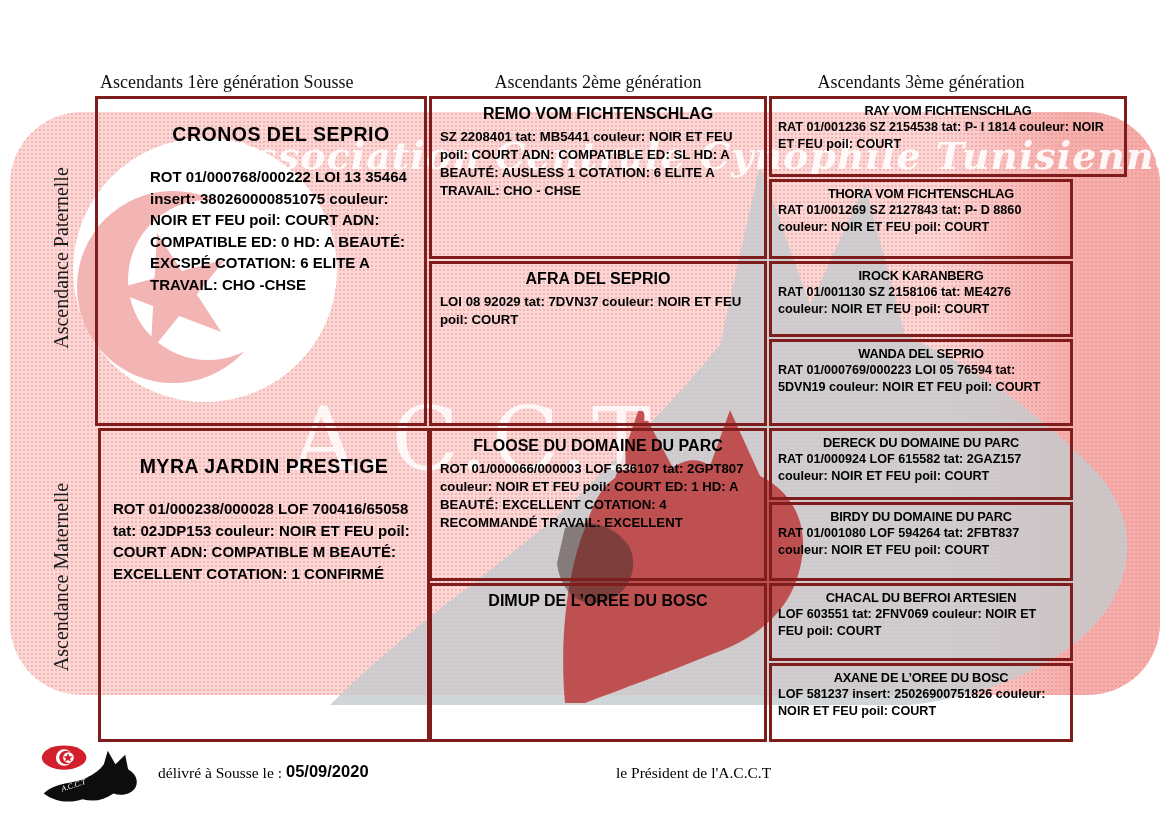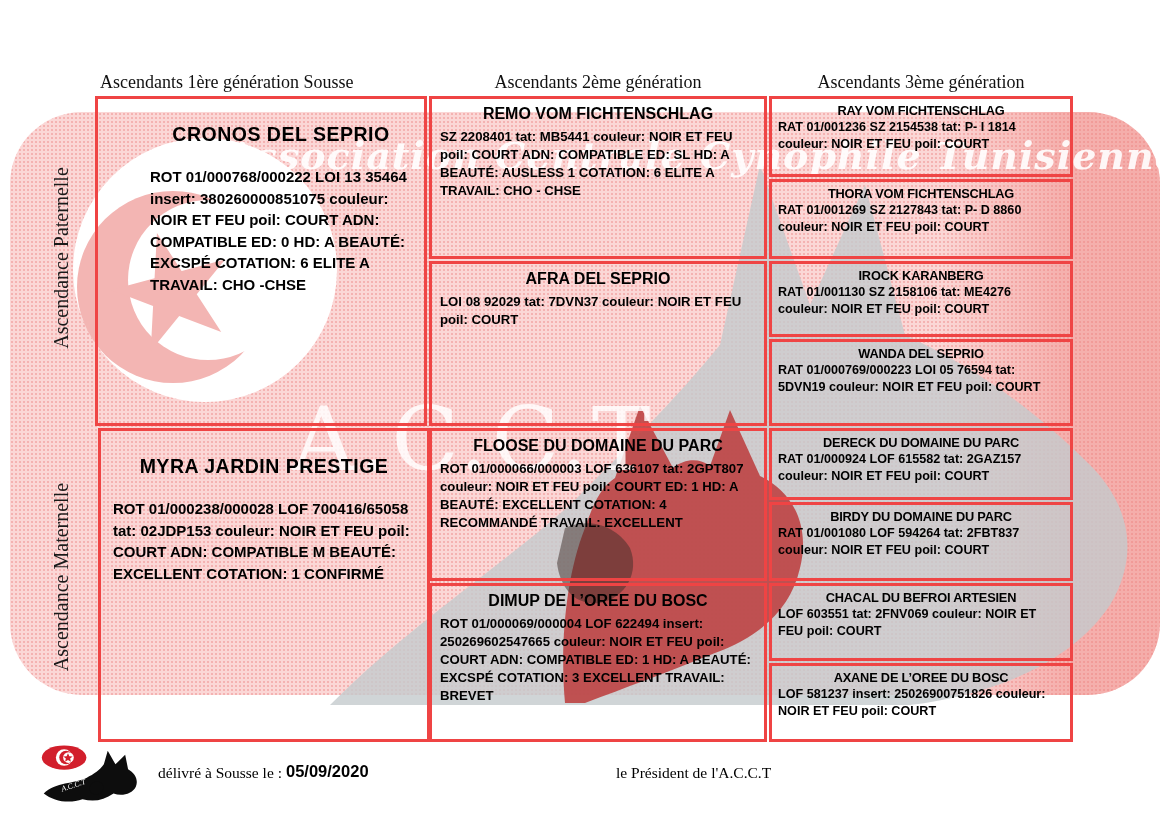--- a/index.html
+++ b/index.html
@@ -41,21 +41,21 @@
   }
   .col-header.centered{transform:translateX(-50%);}
   .side-label{
     position:absolute; z-index:2; width:240px; height:26px; text-align:center;
     font-family:"Liberation Serif", serif; font-size:20px; color:#1a1a1a;
     transform:rotate(-90deg); transform-origin:center center; white-space:nowrap;
   }
   
   .cell{
     position:absolute; z-index:1; box-sizing:border-box;
-    border:3px solid #ef4444; background:transparent; overflow:hidden;
+    border:3px solid #7f1d1d; background:transparent; overflow:hidden;
   }
   .cell-name{font-weight:bold; text-align:center; white-space:nowrap;}
   .cell-details{font-weight:bold; text-align:left;}
   .g1 .cell-name{font-size:19.5px; margin-top:24px; letter-spacing:.5px;}
   .g1 .cell-details{font-size:15px; line-height:21.5px; margin:20px 12px 0 12px;}
   .g2 .cell-name{font-size:16px; margin-top:6px;}
   .g2 .cell-details{font-size:13.2px; line-height:18px; margin:5px 8px 0 8px;}
   .g3 .cell-name{font-size:12.8px; margin-top:4px; letter-spacing:-.2px;}
   .g3 .cell-details{font-size:12.6px; line-height:17px; margin:1px 6px 0 6px;}
   
@@ -119,24 +119,23 @@
   <div class="cell g2" style="left:429px; top:261px; width:338px; height:165px;">
     <div class="cell-name">AFRA DEL SEPRIO</div>
     <div class="cell-details">LOI 08 92029 tat: 7DVN37 couleur: NOIR ET FEU poil: COURT</div>
   </div>
   <div class="cell g2" style="left:429px; top:428px; width:338px; height:153px;">
     <div class="cell-name">FLOOSE DU DOMAINE DU PARC</div>
     <div class="cell-details">ROT 01/000066/000003 LOF 636107 tat: 2GPT807 couleur: NOIR ET FEU poil: COURT ED: 1 HD: A BEAUTÉ: EXCELLENT COTATION: 4 RECOMMANDÉ TRAVAIL: EXCELLENT</div>
   </div>
   <div class="cell g2" style="left:429px; top:583px; width:338px; height:159px;">
     <div class="cell-name">DIMUP DE L’OREE DU BOSC</div>
-    <div class="cell-details">ROT 01/000069/000004 LOF 622494 insert: 250269602547665 couleur: NOIR ET FEU poil: COURT ADN: COMPATIBLE ED: 1 HD: A BEAUTÉ: EXCSPÉ COTATION: 3 EXCELLENT TRAVAIL: BREVET</div>
   </div>
 
-  <div class="cell g3" style="left:769px; top:96px; width:304px; height:81px;">
+  <div class="cell g3" style="left:769px; top:96px; width:358px; height:81px;">
     <div class="cell-name">RAY VOM FICHTENSCHLAG</div>
     <div class="cell-details">RAT 01/001236 SZ 2154538 tat: P- I 1814 couleur: NOIR ET FEU poil: COURT</div>
   </div>
   <div class="cell g3" style="left:769px; top:179px; width:304px; height:80px;">
     <div class="cell-name">THORA VOM FICHTENSCHLAG</div>
     <div class="cell-details">RAT 01/001269 SZ 2127843 tat: P- D 8860 couleur: NOIR ET FEU poil: COURT</div>
   </div>
   <div class="cell g3" style="left:769px; top:261px; width:304px; height:76px;">
     <div class="cell-name">IROCK KARANBERG</div>
     <div class="cell-details">RAT 01/001130 SZ 2158106 tat: ME4276 couleur: NOIR ET FEU poil: COURT</div>

